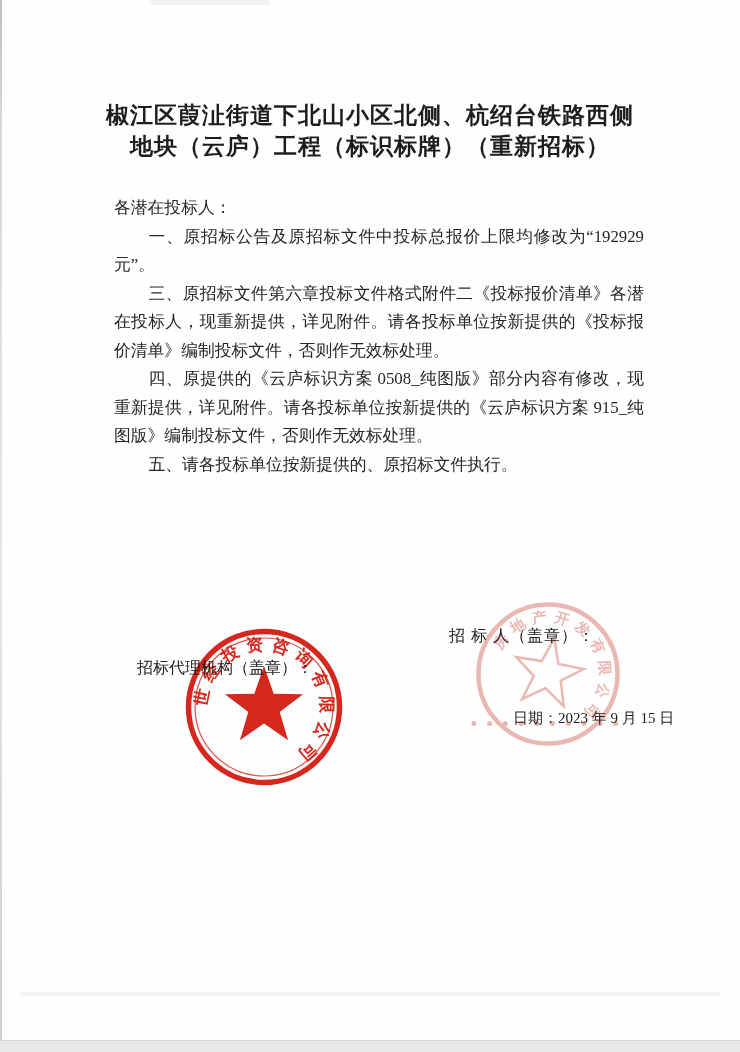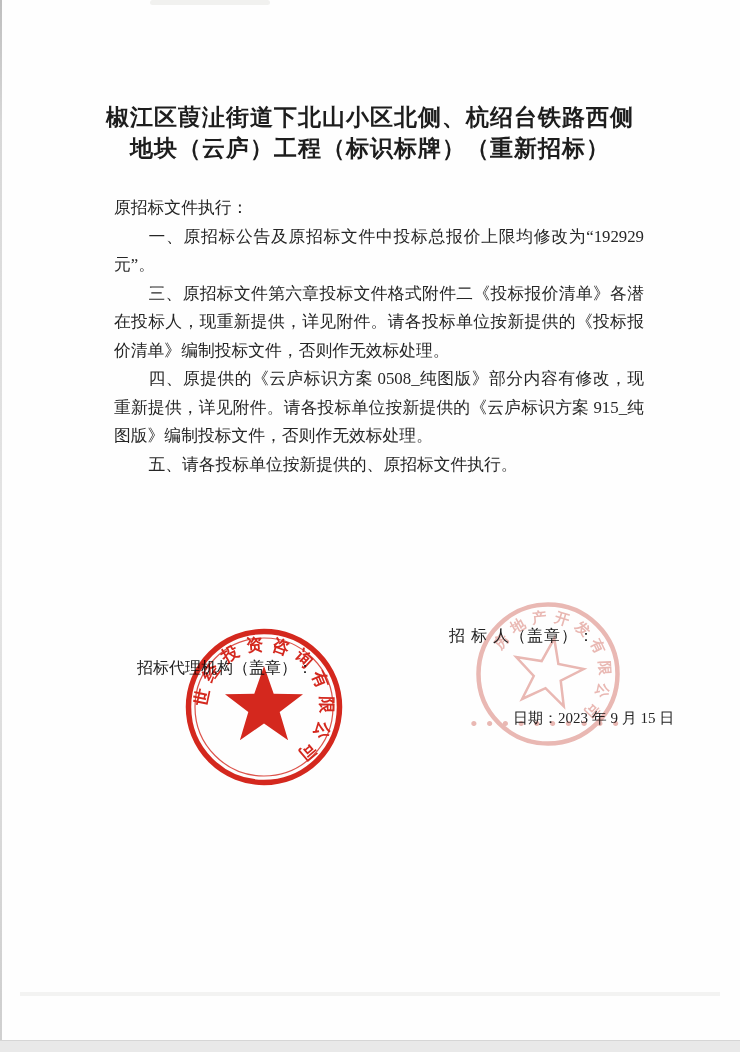--- a/index.html
+++ b/index.html
@@ -26,21 +26,21 @@
     background:#f3f3f2;
   }
   .strip-bottom{
     position:absolute;left:0;right:0;bottom:0;height:11px;
     background:#e9e9e9;border-top:1px solid #d6d6d6;
   }
   
   .title{
     position:absolute;top:102px;left:80px;width:580px;
     text-align:center;
-    font-family:Liberation Sans, sans-serif;
+    font-family:Liberation Mono, monospace;
     font-weight:700;font-size:23px;line-height:31px;letter-spacing:1px;
     color:#1d1d1d;
   }
   
   .body{
     position:absolute;top:194px;left:114px;width:530px;
     font-size:16.8px;line-height:28.5px;
     text-align:justify;
   }
   .body p{margin:0;text-indent:2.05em;}
@@ -76,21 +76,21 @@
   <div class="smudge-top"></div>
   <div class="band-faint"></div>
   <div class="strip-bottom"></div>
 
   <div class="title">
     <div>椒江区葭沚街道下北山小区北侧、杭绍台铁路西侧</div>
     <div>地块（云庐）工程（标识标牌）（重新招标）</div>
   </div>
 
   <div class="body">
-    <p class="salutation">原招标文件执行：</p>
+    <p class="salutation">各潜在投标人：</p>
     <p>一、原招标公告及原招标文件中投标总报价上限均修改为“192929 元”。</p>
     <p>三、原招标文件第六章投标文件格式附件二《投标报价清单》各潜在投标人，现重新提供，详见附件。请各投标单位按新提供的《投标报价清单》编制投标文件，否则作无效标处理。</p>
     <p>四、原提供的《云庐标识方案 0508_纯图版》部分内容有修改，现重新提供，详见附件。请各投标单位按新提供的《云庐标识方案 915_纯图版》编制投标文件，否则作无效标处理。</p>
     <p>五、请各投标单位按新提供的、原招标文件执行。</p>
   </div>
 
   <div class="sig-label sig-agency">招标代理机构（盖章）：</div>
   <div class="sig-label sig-bidder">招 标 人（盖章）：</div>
   <div class="date-line">日期：2023 年 9 月 15 日</div>
 

